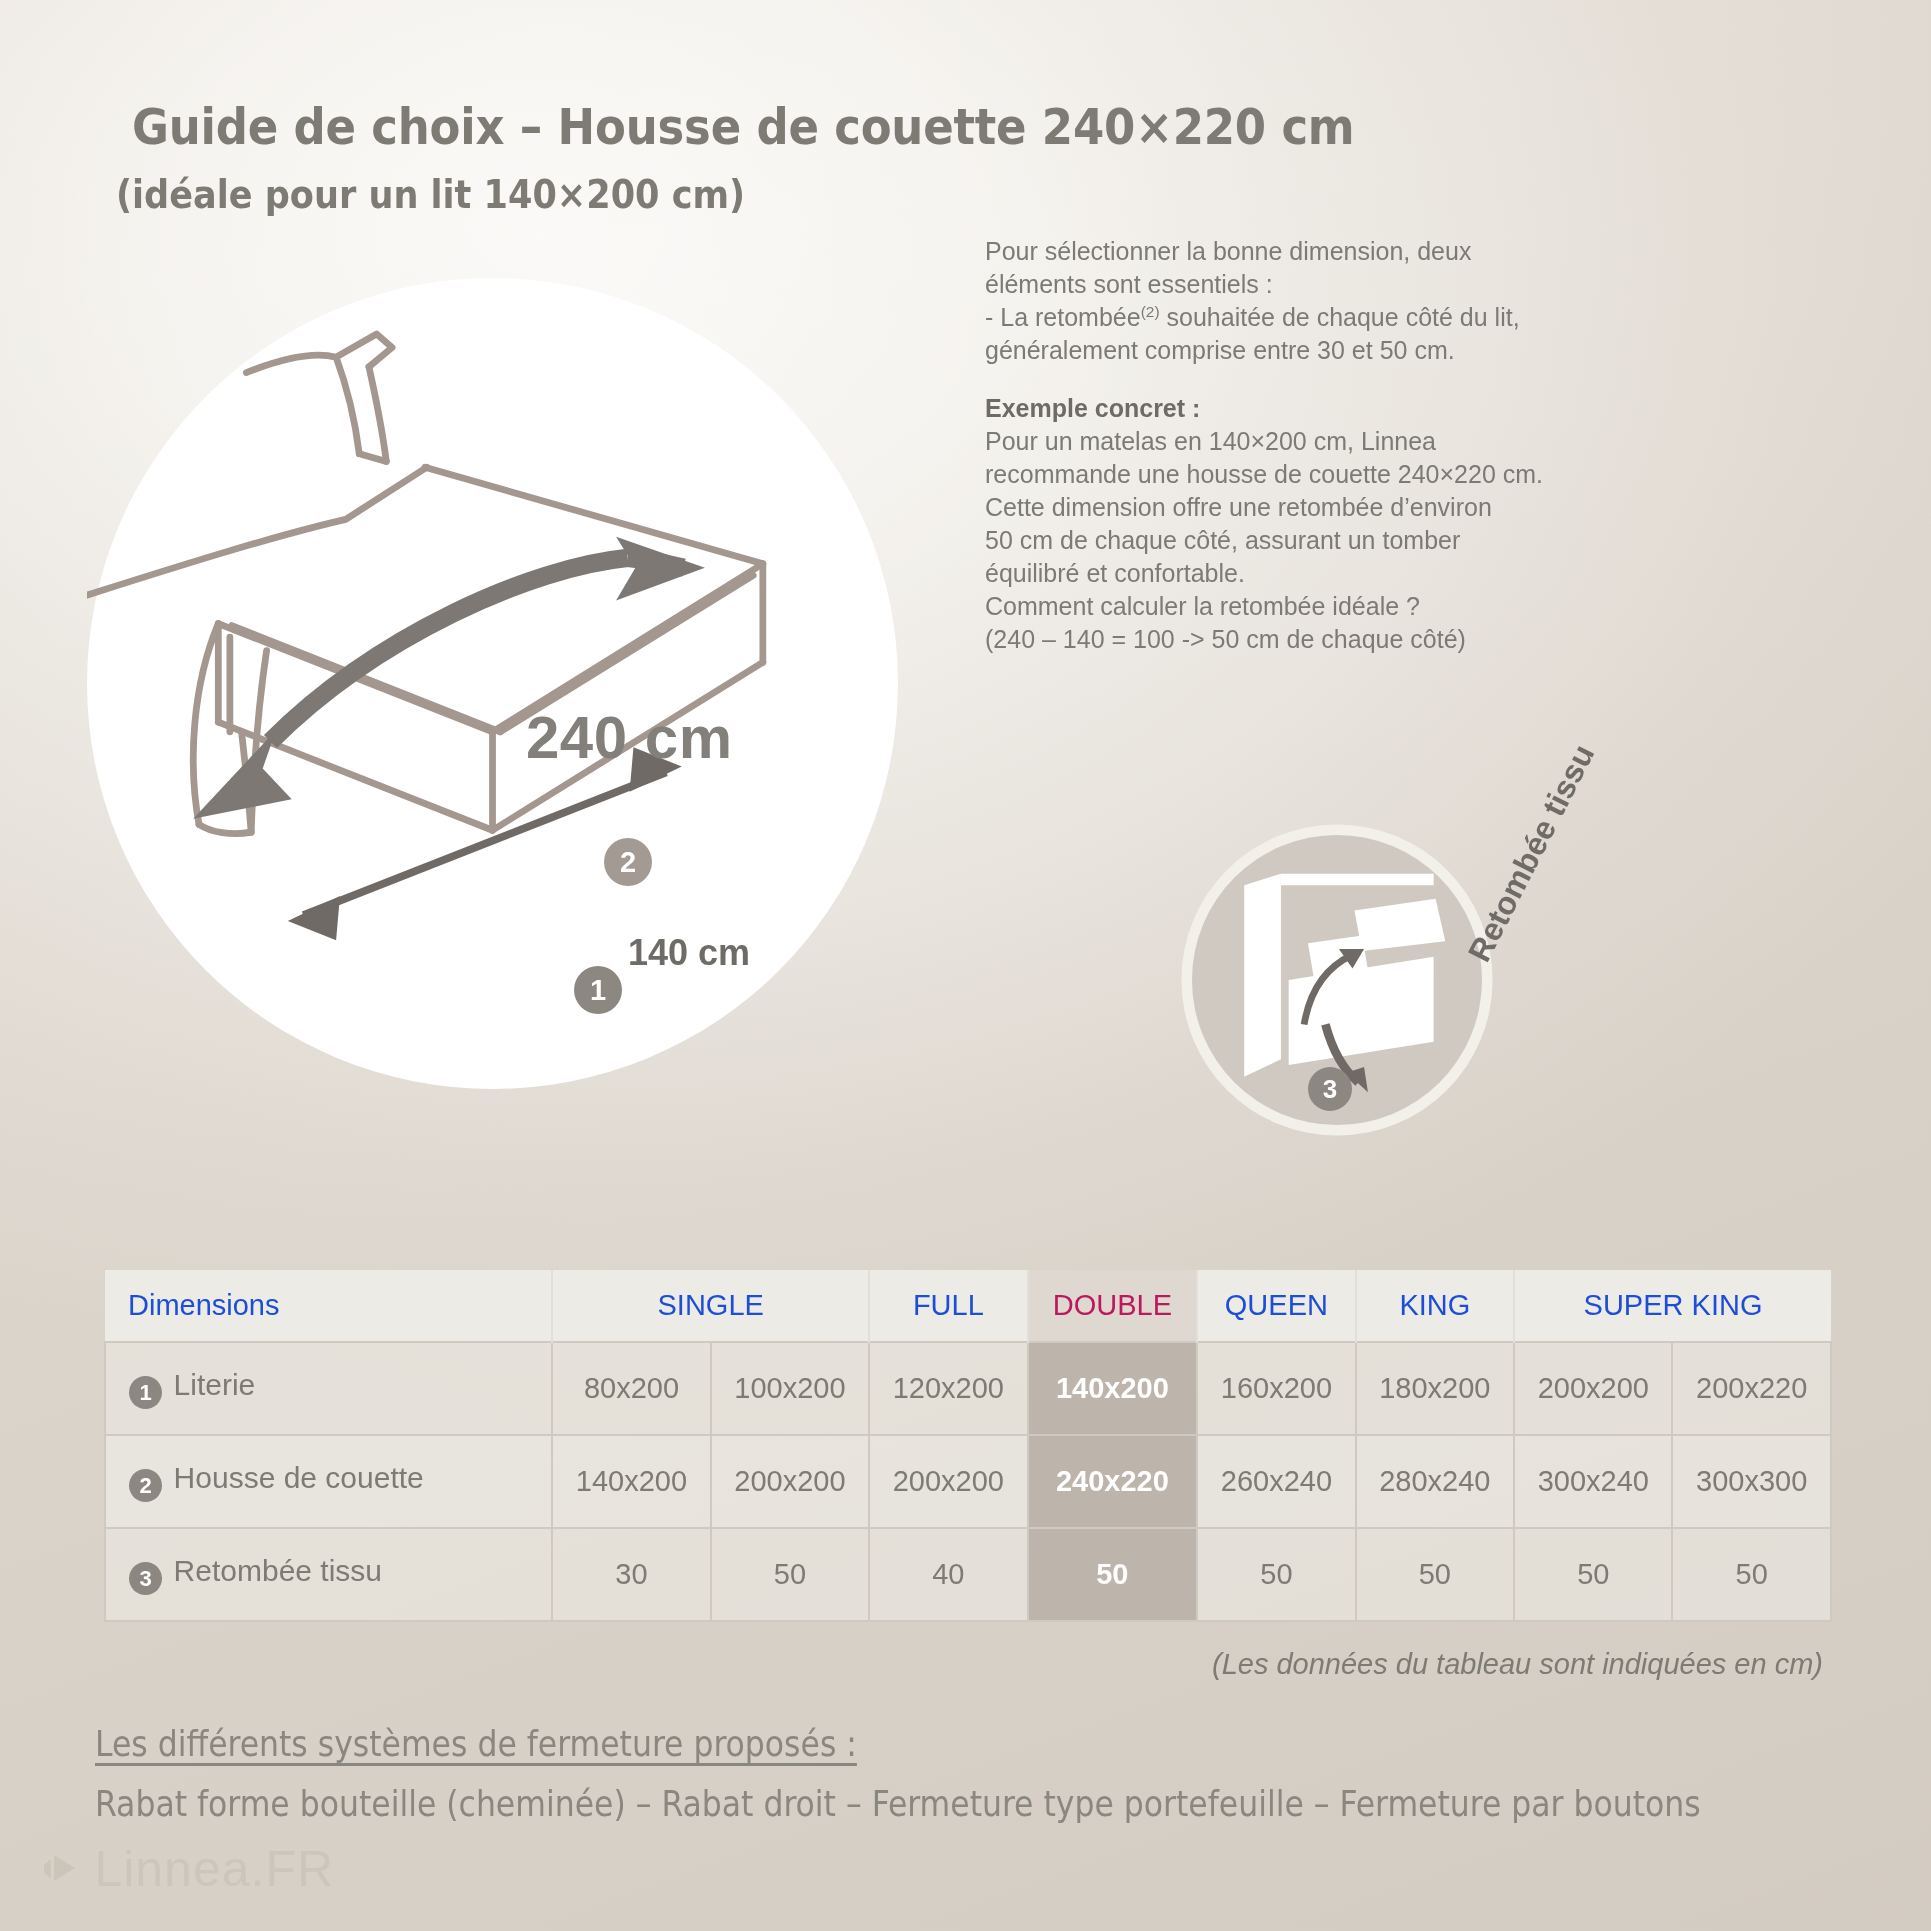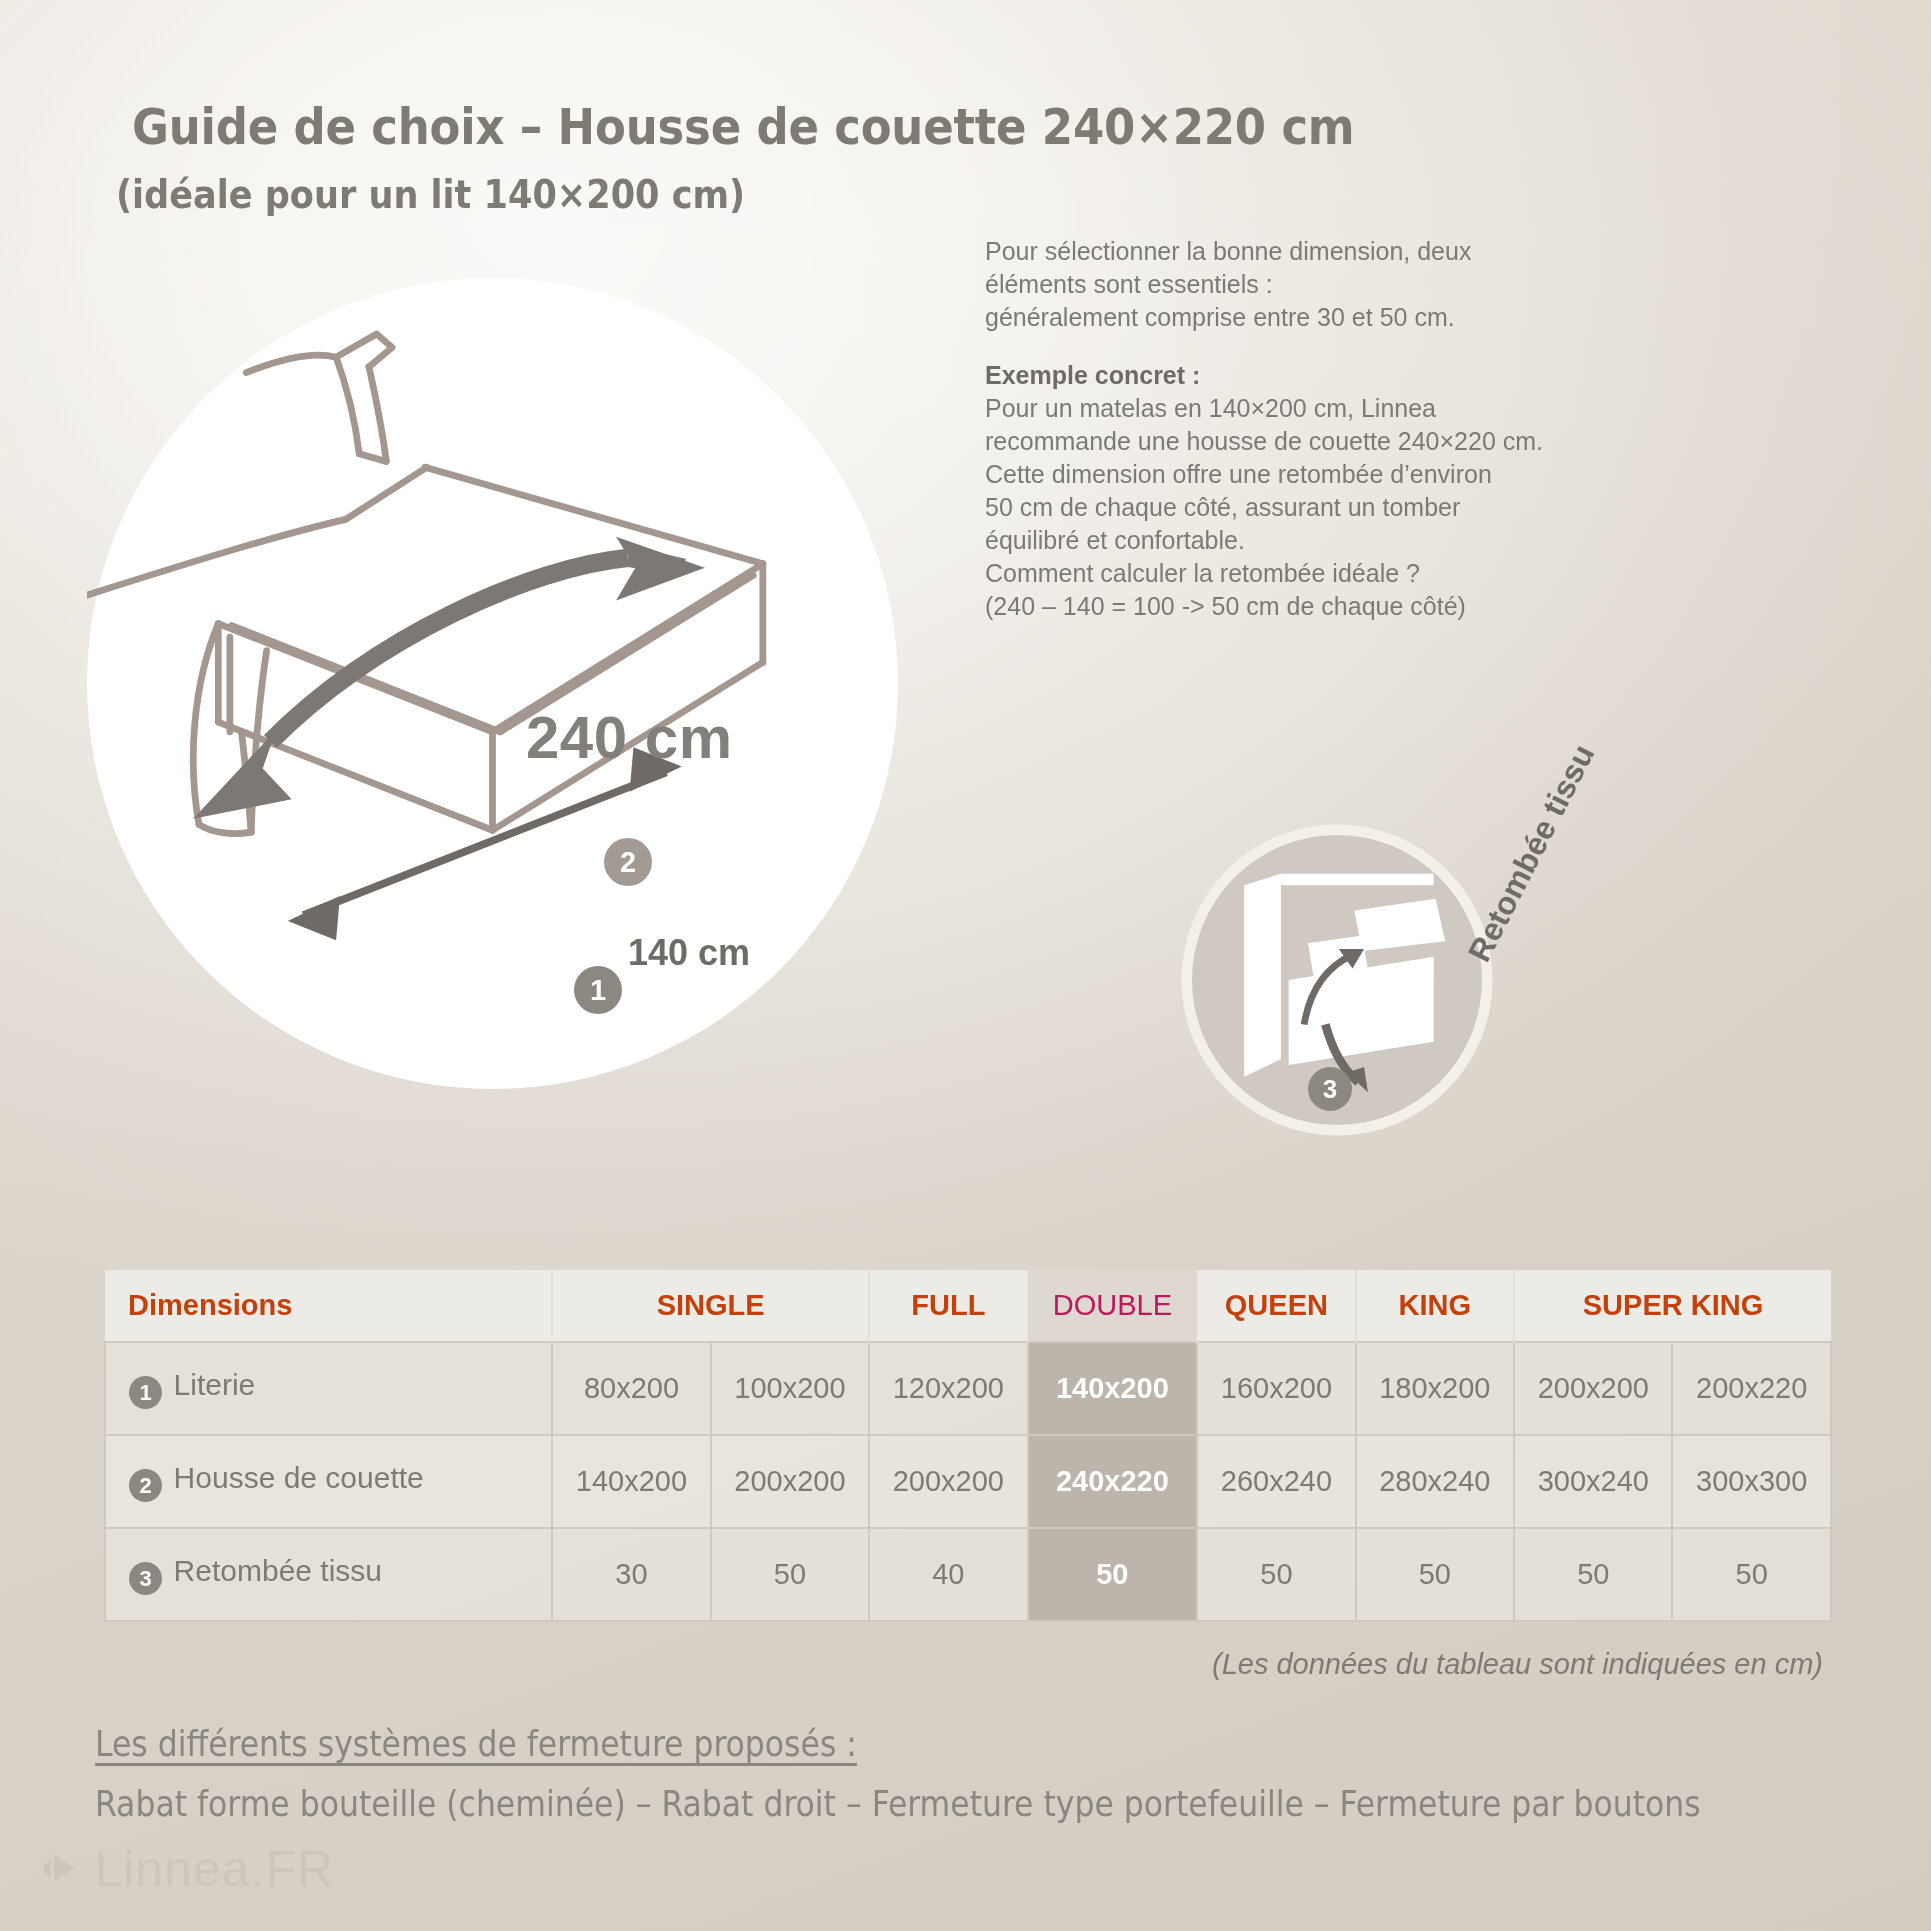--- a/index.html
+++ b/index.html
@@ -93,22 +93,22 @@
   
   .tbl{
     position:absolute;left:104px;top:1270px;width:1728px;
     border-collapse:collapse;
     font-size:29px;color:#7e7a74;
   }
   .tbl th,.tbl td{padding:0;margin:0;}
   .tbl .hrow th{
     height:71px;
     background:#ecebe6;
-    font-weight:700;
-    font-size:29px;color:#c2410c;
+    font-weight:400;
+    font-size:29px;color:#1d4ed8;
     border-right:2.9px solid #e3ded7;
     text-align:center;
     vertical-align:middle;
   }
   .tbl .hrow th.first{text-align:left;padding-left:23px;}
   .tbl .hrow th.lastcol{border-right:none;}
   .tbl .hrow th.dbl{font-weight:400;color:#be185d;background:#ded8d1;}
   .tbl tbody td{
     height:91px;
     text-align:center;vertical-align:middle;
@@ -180,20 +180,21 @@
 <div id="page">
 
   <div class="hdr">
     <h1>Guide de choix – Housse de couette 240×220 cm</h1>
     <h2>(idéale pour un lit 140×200 cm)</h2>
   </div>
 
   <div class="rtext">
     <p>Pour sélectionner la bonne dimension, deux</p>
     <p>éléments sont essentiels :</p>
+    <p><span>- La retombée</span><sup>(2)</sup><span> souhaitée de chaque côté du lit,</span></p>
     <p>généralement comprise entre 30 et 50 cm.</p>
 
     <div class="gap"></div>
 
     <p class="b">Exemple concret :</p>
     <p>Pour un matelas en 140×200 cm, Linnea</p>
     <p>recommande une housse de couette 240×220 cm.</p>
     <p>Cette dimension offre une retombée d’environ</p>
     <p>50 cm de chaque côté, assurant un tomber</p>
     <p>équilibré et confortable.</p>

